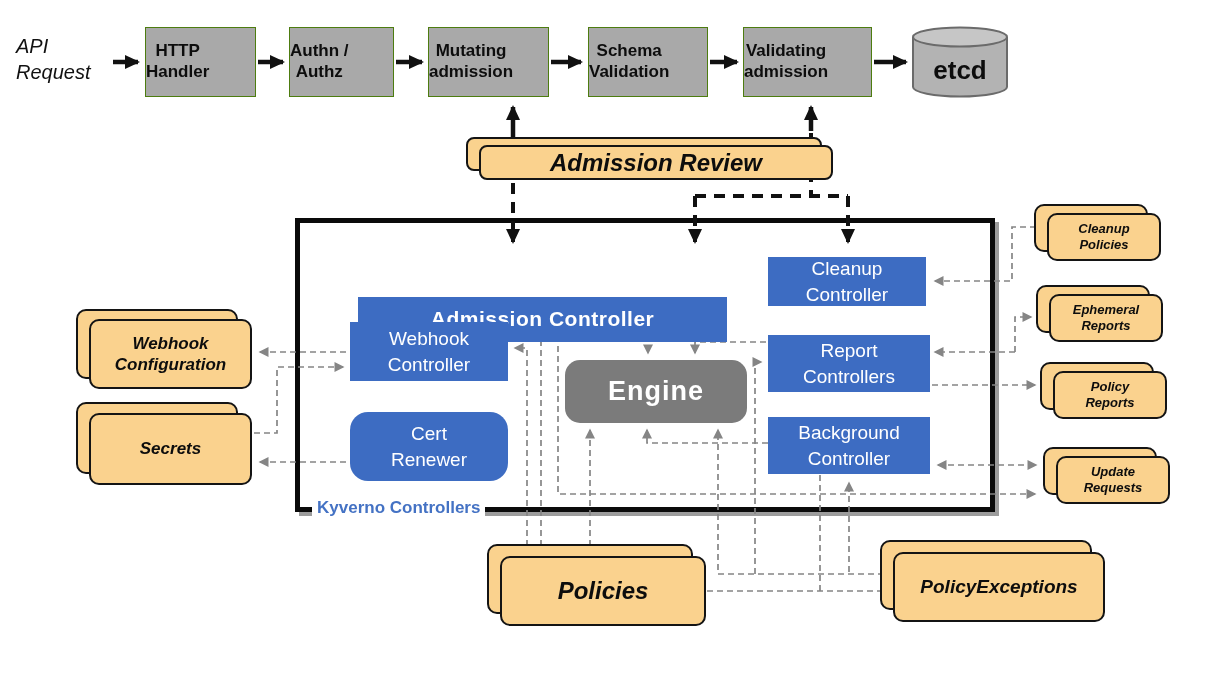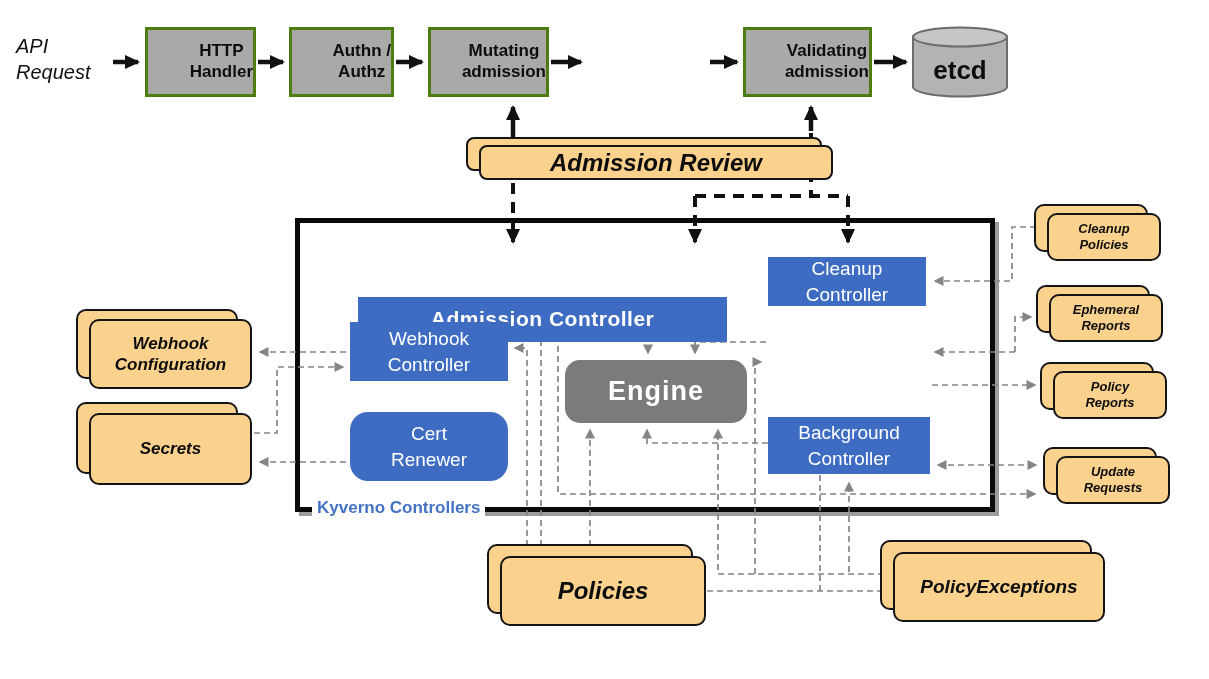--- a/index.html
+++ b/index.html
@@ -4,22 +4,22 @@
 <style>
   html,body{margin:0;padding:0;background:#fff;}
   #canvas{
     position:relative;width:1209px;height:679px;background:#fff;overflow:hidden;
     font-family:"Liberation Sans",sans-serif;
   }
   .abs{position:absolute;}
   .lbl{white-space:pre-line;display:block;text-align:center;}
   
   .gbox{
-    background:#a9a9a9;border:3px solid #4d7c0f;box-sizing:border-box;
-    display:flex;align-items:center;justify-content:flex-end;
+    background:#a9a9a9;border:1px solid #4d7c0f;box-sizing:border-box;
+    display:flex;align-items:center;justify-content:flex-start;
     font-weight:bold;font-size:17px;color:#0d0d0d;line-height:1.22;
   }
   
   .bbox{
     background:#3d6cc2;display:flex;align-items:center;justify-content:center;
     color:#fff;font-size:19px;line-height:1.35;text-align:center;
   }
   .bbox.big{font-weight:bold;font-size:21px;letter-spacing:.5px;margin-top:39px;}
   
   .engine{
@@ -118,20 +118,24 @@
 Handler</span>
     </div>
   <div class="gbox abs node" style="left:289px;top:27px;width:105px;height:70px;">
     <span class="lbl">Authn /
 Authz</span>
     </div>
   <div class="gbox abs node" style="left:428px;top:27px;width:121px;height:70px;">
     <span class="lbl">Mutating
 admission</span>
     </div>
+  <div class="gbox abs node" style="left:588px;top:27px;width:120px;height:70px;">
+    <span class="lbl">Schema
+Validation</span>
+    </div>
   <div class="gbox abs node" style="left:743px;top:27px;width:129px;height:70px;">
     <span class="lbl">Validating
 admission</span>
     </div>
 
   <div class="abs node" style="left:911px;top:25px;width:98px;height:73px;">
     <svg width="98" height="73" viewBox="0 0 98 73">
       <rect x="2" y="12" width="94" height="50" fill="#b3b3b3"></rect>
       <ellipse cx="49" cy="62" rx="47" ry="9.5" fill="#b3b3b3" stroke="#6b6b6b" stroke-width="2"></ellipse>
       <rect x="2" y="12" width="94" height="50" fill="#b3b3b3"></rect>
@@ -161,20 +165,24 @@
     <span class="lbl">Webhook
 Controller</span>
     </div>
   <div class="bbox abs node" style="left:350px;top:412px;width:158px;height:69px;border-radius:18px;">
     <span class="lbl">Cert
 Renewer</span>
     </div>
   <div class="engine abs node" style="left:565px;top:360px;width:182px;height:63px;">
     <span class="lbl">Engine</span>
     </div>
+  <div class="bbox abs node" style="left:768px;top:335px;width:162px;height:57px;">
+    <span class="lbl">Report
+Controllers</span>
+    </div>
   <div class="bbox abs node" style="left:768px;top:417px;width:162px;height:57px;">
     <span class="lbl">Background
 Controller</span>
     </div>
 
   <div class="card back abs" style="left:76px;top:309px;width:162px;height:70px;"></div>
   <div class="card front mid abs" style="left:89px;top:319px;width:163px;height:70px;">
     <span class="lbl">Webhook
 Configuration</span>
     </div>

